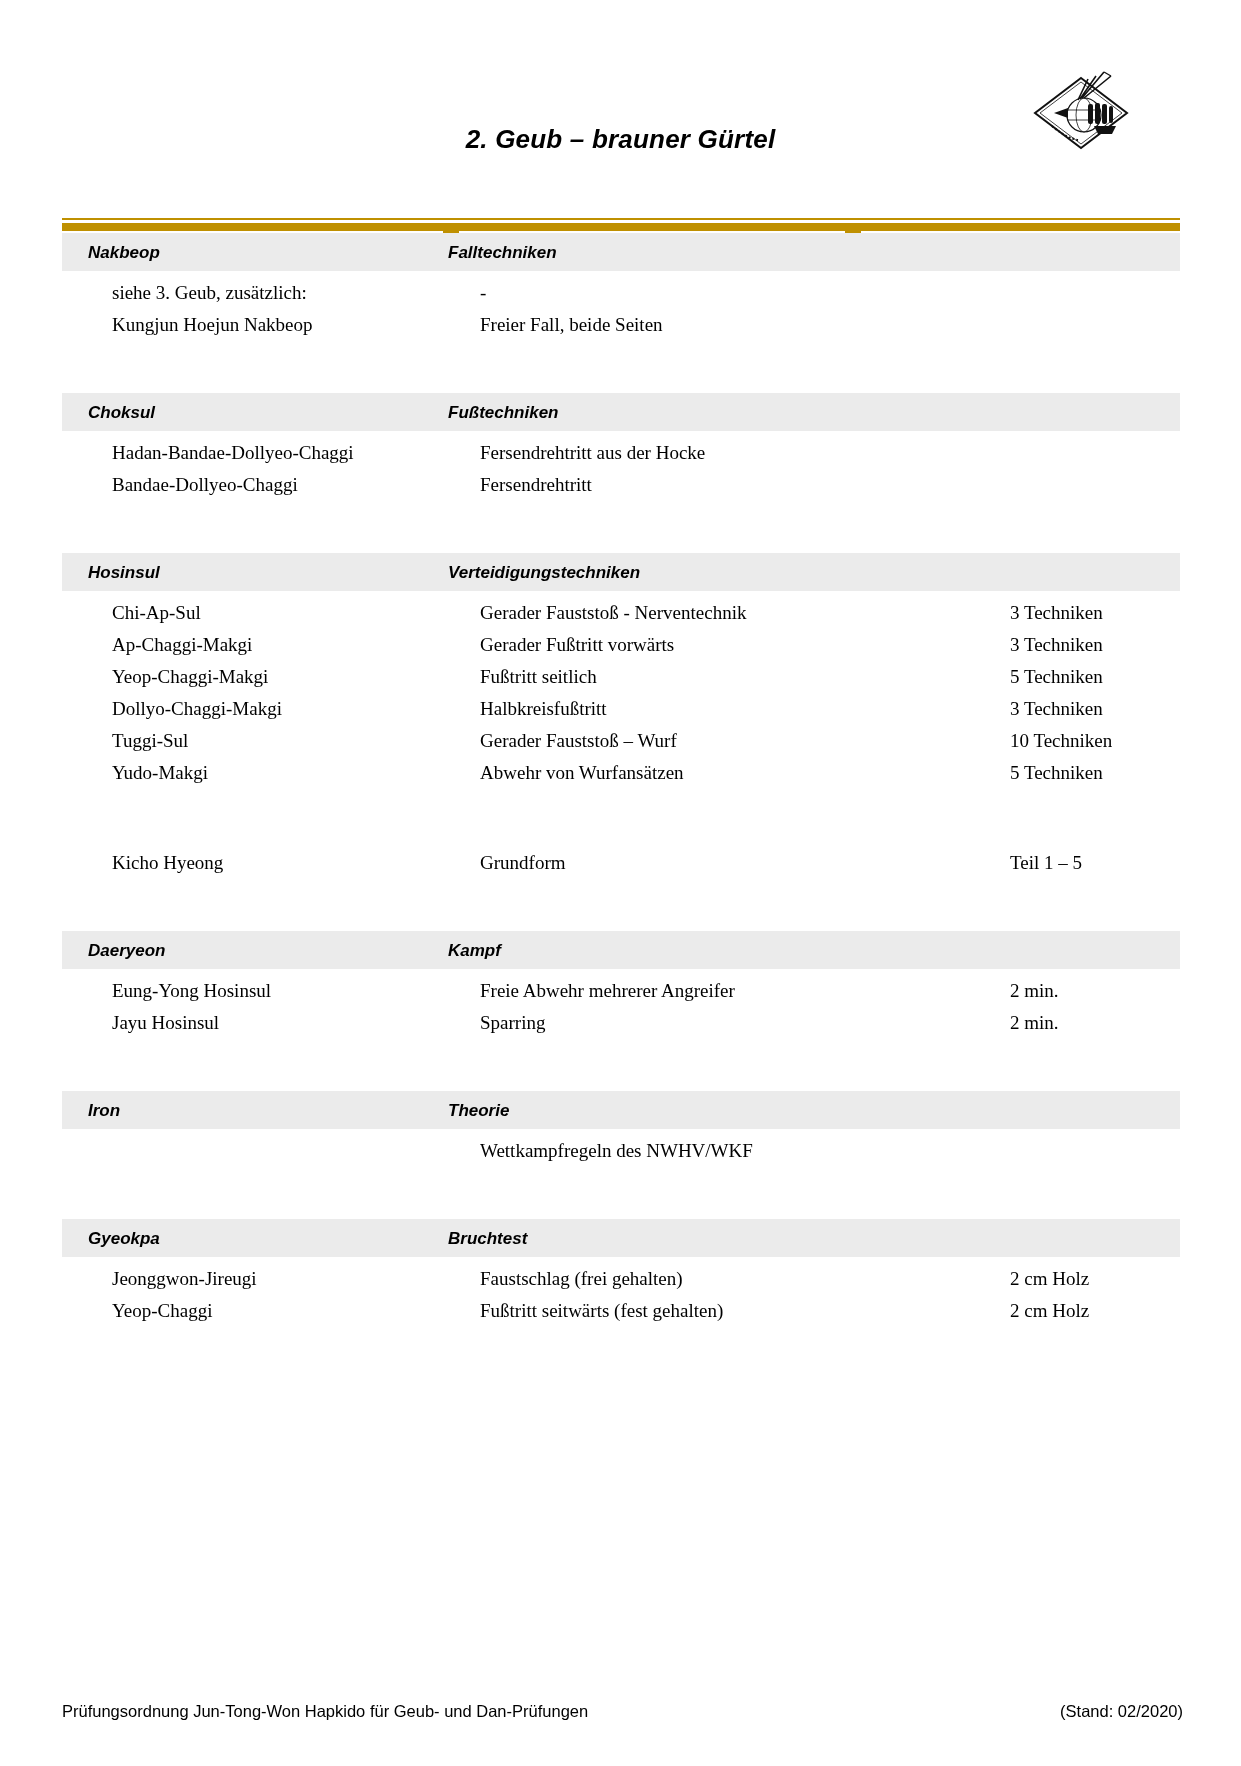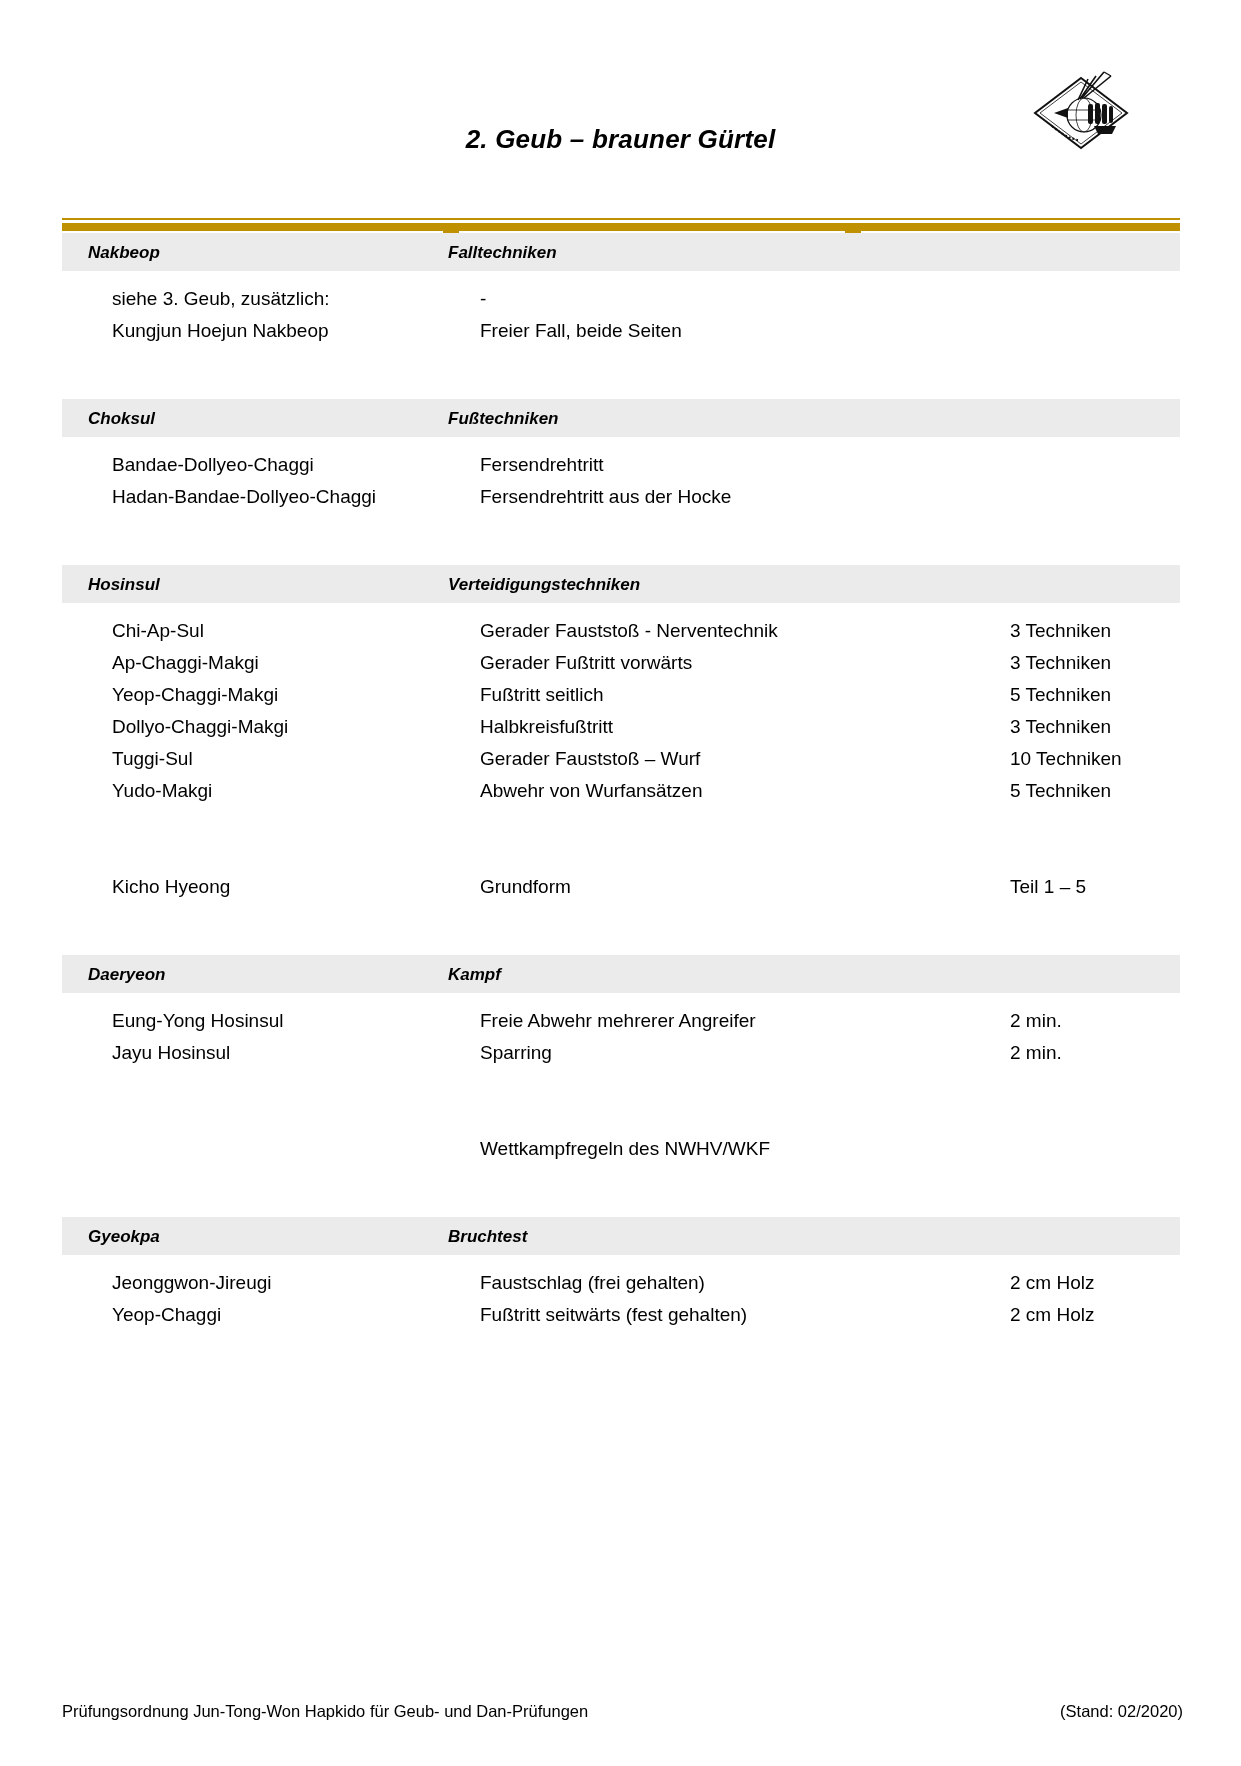--- a/index.html
+++ b/index.html
@@ -42,21 +42,21 @@
     background:var(--header-bg);
   }
   .sec-header .c1, .sec-header .c2 {
     position:absolute; top:0; line-height:40px;
     font-size:17px; font-weight:bold; font-style:italic;
     white-space:nowrap;
   }
   .sec-header .c1 { left:26px; }
   .sec-header .c2 { left:386px; }
 
-  .sec-rows { padding-top:12px; }
+  .sec-rows { padding-top:6px;font-family:Liberation Serif, serif; }
   .row { position:relative; height:32px; }
   .row span {
     position:absolute; top:0; line-height:32px;
     font-size:19px; white-space:nowrap;
   }
   .row .c1 { left:50px;  }
   .row .c2 { left:418px; }
   .row .c3 { left:948px; }
 
   
@@ -127,27 +127,27 @@
             </div>
           </div>
         </section>
         <section class="sec">
           <div class="sec-header">
             <span class="c1">Choksul</span>
             <span class="c2">Fußtechniken</span>
           </div>
           <div class="sec-rows">
             <div class="row">
+              <span class="c1">Hadan-Bandae-Dollyeo-Chaggi</span>
+              <span class="c2">Fersendrehtritt aus der Hocke</span>
+              <span class="c3"></span>
+            </div>
+            <div class="row">
               <span class="c1">Bandae-Dollyeo-Chaggi</span>
               <span class="c2">Fersendrehtritt</span>
-              <span class="c3"></span>
-            </div>
-            <div class="row">
-              <span class="c1">Hadan-Bandae-Dollyeo-Chaggi</span>
-              <span class="c2">Fersendrehtritt aus der Hocke</span>
               <span class="c3"></span>
             </div>
           </div>
         </section>
         <section class="sec">
           <div class="sec-header">
             <span class="c1">Hosinsul</span>
             <span class="c2">Verteidigungstechniken</span>
           </div>
           <div class="sec-rows">
@@ -204,20 +204,24 @@
               <span class="c3">2 min.</span>
             </div>
             <div class="row">
               <span class="c1">Jayu Hosinsul</span>
               <span class="c2">Sparring</span>
               <span class="c3">2 min.</span>
             </div>
           </div>
         </section>
         <section class="sec">
+          <div class="sec-header">
+            <span class="c1">Iron</span>
+            <span class="c2">Theorie</span>
+          </div>
           <div class="sec-rows">
             <div class="row">
               <span class="c1"></span>
               <span class="c2">Wettkampfregeln des NWHV/WKF</span>
               <span class="c3"></span>
             </div>
           </div>
         </section>
         <section class="sec">
           <div class="sec-header">

